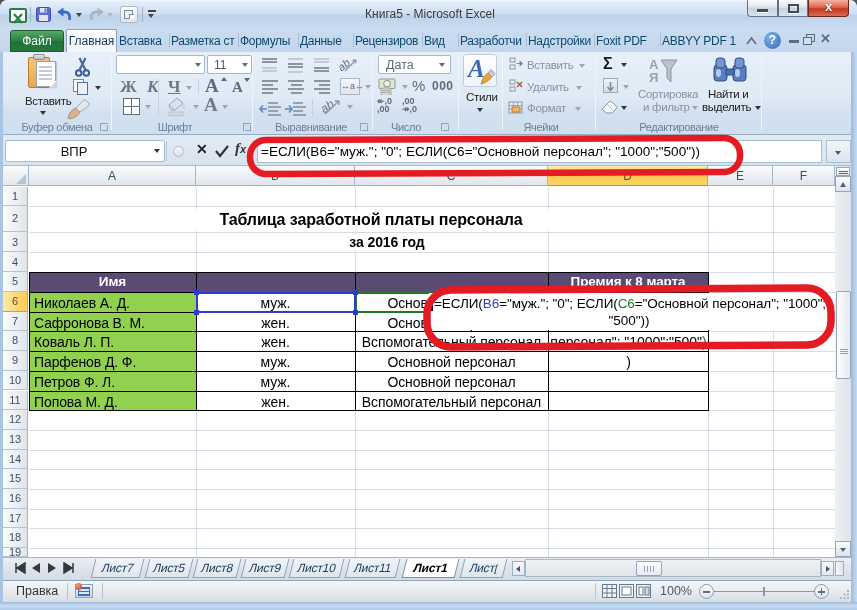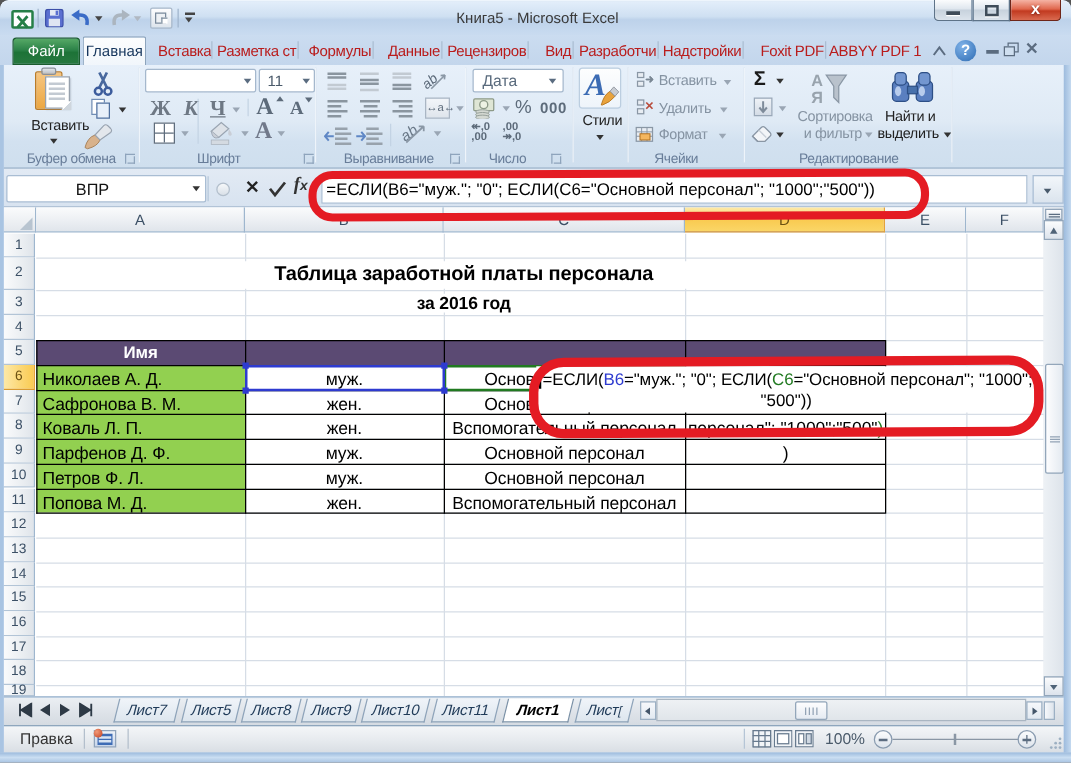--- a/index.html
+++ b/index.html
@@ -1,21 +1,21 @@
 <!DOCTYPE html>
 <html><head><meta charset="utf-8"><style>
 *{margin:0;padding:0;box-sizing:border-box}
 html,body{width:857px;height:610px;overflow:hidden;background:#555}
 body,div,span{font-family:"Liberation Sans",sans-serif}
 #w{position:absolute;left:0;top:0;width:857px;height:610px;overflow:hidden;
    border-radius:7px 7px 0 0;background:#c6d9ee}
 .ab{position:absolute}
 .sec{position:absolute;overflow:visible}
-.tab{position:absolute;top:3px;height:21px;line-height:21px;text-align:right;
-  font-size:12px;color:#b91c1c;letter-spacing:-0.3px}
+.tab{position:absolute;top:3px;height:21px;line-height:21px;text-align:left;
+  font-size:12px;color:#0c4a6e;letter-spacing:-0.3px}
 .tsep{position:absolute;top:5px;width:1px;height:14px;background:#aabdd2}
 .glbl{position:absolute;width:120px;text-align:center;font-size:11px;color:#687d99;letter-spacing:-0.3px;top:69px}
 .dl{position:absolute;top:71px;width:8px;height:8px;border-left:1px solid #8ea4bc;border-top:1px solid #8ea4bc}
 .dl:after{content:"";position:absolute;left:1px;top:1px;width:5px;height:5px;border-right:1px solid #8ea4bc;border-bottom:1px solid #8ea4bc}
 .gsep{position:absolute;top:2px;height:76px;width:1px;background:#c3d3e4;border-right:1px solid #eef4fa}
 .dn{width:0;height:0;border-left:3.5px solid transparent;border-right:3.5px solid transparent;border-top:4px solid #5a6c80;display:inline-block;position:absolute}
 .gtxt{position:absolute;font-size:11.5px;color:#8593a2;letter-spacing:-0.3px;white-space:nowrap}
 .btxt{position:absolute;font-size:11.5px;color:#222;letter-spacing:-0.3px;white-space:nowrap}
 .colh{position:absolute;top:0;height:20px;background:linear-gradient(#fafbfc,#eceff3 55%,#e0e5eb);border-right:1px solid #9eb6ce;border-bottom:1px solid #9eb6ce;text-align:center;line-height:20px;font-size:12px;color:#3c5066}
 .rowh{position:absolute;left:0;width:25px;background:linear-gradient(90deg,#fafbfc,#e8ecf0 70%,#dfe4ea);border-bottom:1px solid #b2c4d6;border-right:1px solid #9eb6ce;text-align:center;font-size:11px;color:#3c5066}
@@ -388,24 +388,25 @@
 <div class="gl" style="left:26px;top:244.2px;width:806px;height:1px"></div>
 <div class="gl" style="left:26px;top:263.9px;width:806px;height:1px"></div>
 <div class="gl" style="left:26px;top:283.6px;width:806px;height:1px"></div>
 <div class="gl" style="left:26px;top:303.3px;width:806px;height:1px"></div>
 <div class="gl" style="left:26px;top:323px;width:806px;height:1px"></div>
 <div class="gl" style="left:26px;top:342.7px;width:806px;height:1px"></div>
 <div class="gl" style="left:26px;top:362.4px;width:806px;height:1px"></div>
 <div class="gl" style="left:26px;top:382.1px;width:806px;height:1px"></div>
 
 <div class="cell" style="left:168px;top:43px;width:400px;height:22px;line-height:22px;font-size:16px;font-weight:bold;text-align:center;background:#fff">Таблица заработной платы персонала</div>
-<div class="cell" style="left:268px;top:69px;width:200px;height:15px;line-height:15px;font-size:14px;font-weight:bold;text-align:center;background:#fff">за 2016 год</div>
+<div class="cell" style="left:284px;top:69px;width:200px;height:15px;line-height:15px;font-size:14px;font-weight:bold;text-align:center;background:#fff">за 2016 год</div>
 
 <div class="ab" style="left:26px;top:106.3px;width:679px;height:19.7px;background:#5b4a73"></div>
 <div class="cell ctr" style="left:26px;top:108px;width:167px;font-size:13.5px;font-weight:bold;color:#fff">Имя</div>
+<div class="cell ctr" style="left:545px;top:108px;width:160px;font-size:13.5px;font-weight:bold;color:#fff">Премия к 8 марта</div>
 
 <div class="ab" style="left:26px;top:126px;width:167px;height:118.2px;background:#92d050"></div>
 <div class="cell" style="left:31px;top:129px">Николаев А. Д.</div>
 <div class="cell" style="left:31px;top:148.7px">Сафронова В. М.</div>
 <div class="cell" style="left:31px;top:168.4px">Коваль Л. П.</div>
 <div class="cell" style="left:31px;top:188.1px">Парфенов Д. Ф.</div>
 <div class="cell" style="left:31px;top:207.8px">Петров Ф. Л.</div>
 <div class="cell" style="left:31px;top:227.5px">Попова М. Д.</div>
 
 <div class="cell ctr" style="left:193px;top:129px;width:159px">муж.</div>

